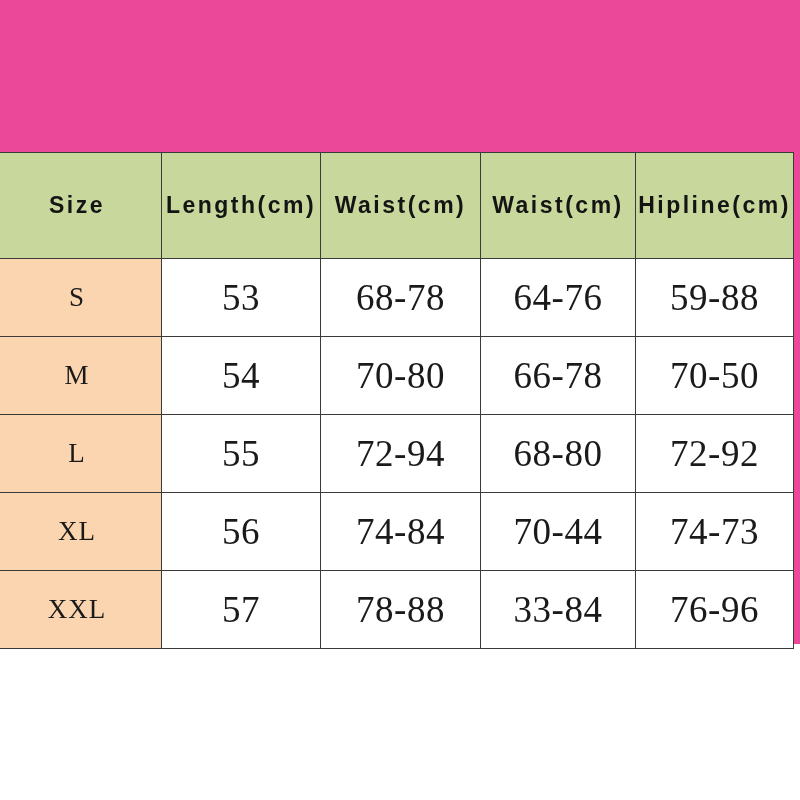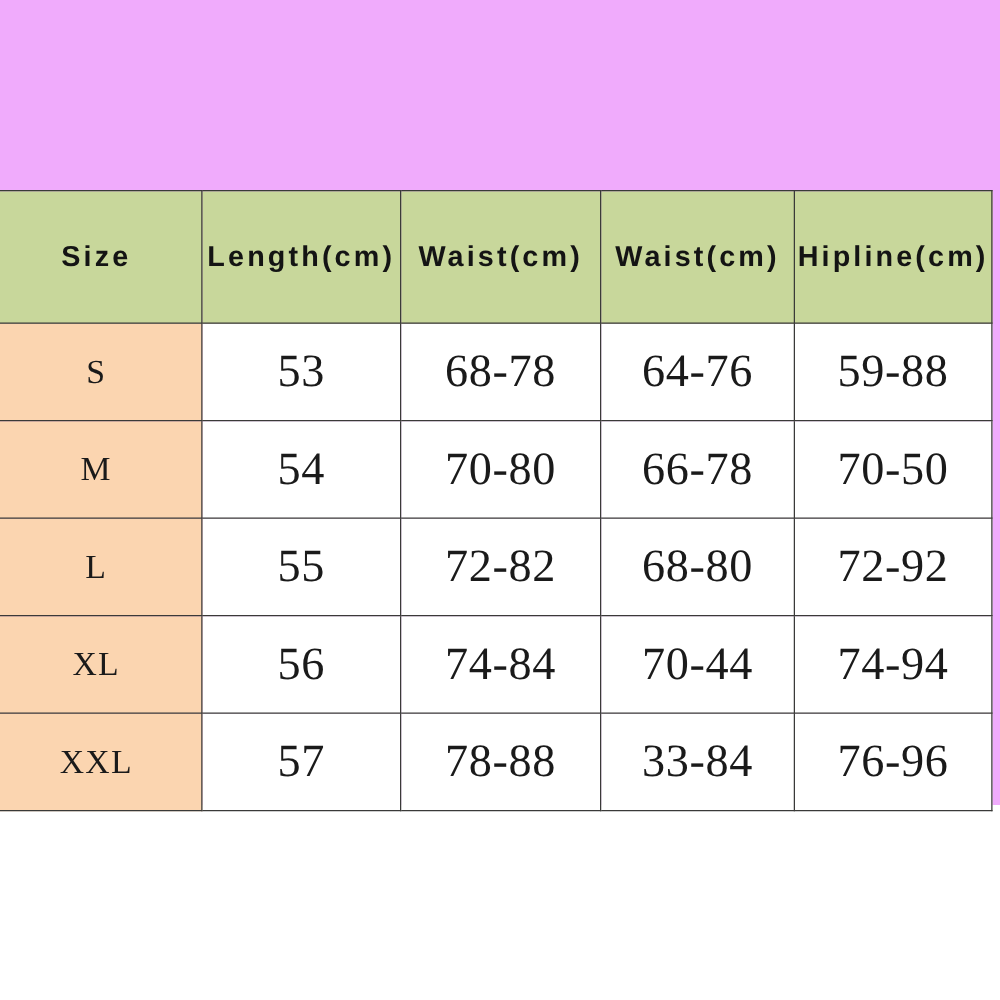--- a/index.html
+++ b/index.html
@@ -11,21 +11,21 @@
     height: 800px;
     background: #ffffff;
     font-family: "Liberation Sans", sans-serif;
     overflow: hidden;
   }
 
   #canvas {
     position: relative;
     width: 800px;
     height: 644px;
-    background: #f0abfc;
+    background: #ec4899;
   }
 
   
   #size-table-wrap {
     position: absolute;
     left: -8px;
     top: 152px;
     width: 801px;
   }
 
@@ -119,30 +119,30 @@
         <tr>
           <td class="size-cell">M</td>
           <td class="value-cell">54</td>
           <td class="value-cell">70-80</td>
           <td class="value-cell">66-78</td>
           <td class="value-cell">70-50</td>
         </tr>
         <tr>
           <td class="size-cell">L</td>
           <td class="value-cell">55</td>
-          <td class="value-cell">72-82</td>
+          <td class="value-cell">72-94</td>
           <td class="value-cell">68-80</td>
           <td class="value-cell">72-92</td>
         </tr>
         <tr>
           <td class="size-cell">XL</td>
           <td class="value-cell">56</td>
           <td class="value-cell">74-84</td>
           <td class="value-cell">70-44</td>
-          <td class="value-cell">74-94</td>
+          <td class="value-cell">74-73</td>
         </tr>
         <tr>
           <td class="size-cell">XXL</td>
           <td class="value-cell">57</td>
           <td class="value-cell">78-88</td>
           <td class="value-cell">33-84</td>
           <td class="value-cell">76-96</td>
         </tr>
       </tbody>
     </table>

